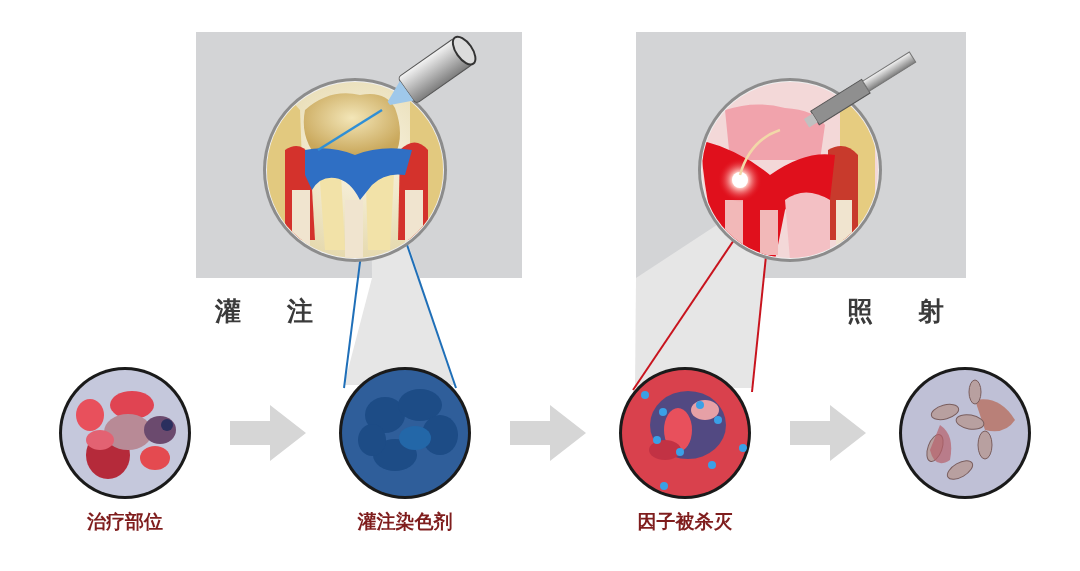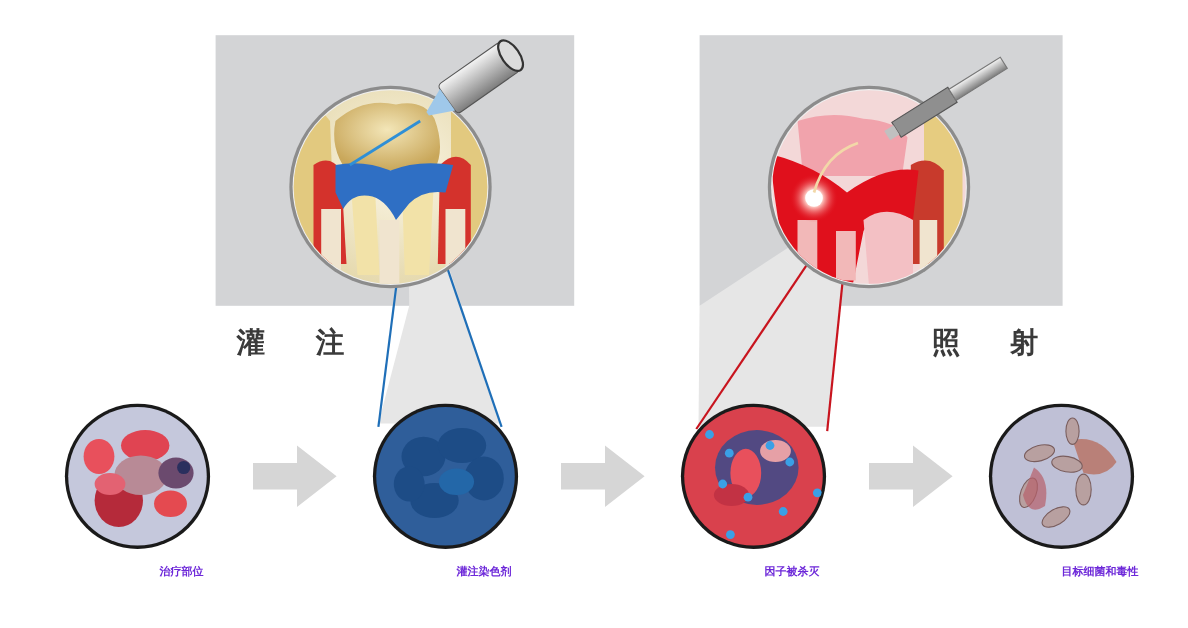--- a/index.html
+++ b/index.html
@@ -1,20 +1,20 @@
 <!DOCTYPE html>
 <html><head>
 <meta charset="utf-8">
 <style>
   html, body { margin:0; padding:0; background:#ffffff; }
   body { width:1080px; height:571px; position:relative; overflow:hidden;
          font-family:"DejaVu Sans","Liberation Sans",sans-serif; color:#333; }
   .panel { position:absolute; background:#d3d4d6; }
   .big-label { position:absolute; font-size:26px; font-weight:bold; color:#3a3a3a; letter-spacing:0; }
-  .cap { position:absolute; font-size:10px; color:#6d28d9; text-align:right; line-height:18px; font-weight:bold; }
+  .cap { position:absolute; font-size:19px; color:#7f1d1d; text-align:center; line-height:18px; font-weight:bold; }
   svg { position:absolute; left:0; top:0; }
 </style>
 </head>
 <body>
 
 <div class="panel" style="left:196px;top:32px;width:326px;height:246px;"></div>
 
 <div class="panel" style="left:636px;top:32px;width:330px;height:246px;"></div>
 
 <svg width="1080" height="571" viewBox="0 0 1080 571">
@@ -206,14 +206,13 @@
 
 <div class="big-label" style="left:215px;top:294px;">灌</div>
 <div class="big-label" style="left:287px;top:294px;">注</div>
 <div class="big-label" style="left:847px;top:294px;">照</div>
 <div class="big-label" style="left:918px;top:294px;">射</div>
 
 <div class="cap" style="left:65px;top:512px;width:120px;">治疗部位</div>
 <div class="cap" style="left:345px;top:512px;width:120px;">灌注染色剂</div>
 <div class="cap" style="left:625px;top:512px;width:120px;">因子被杀灭</div>
 <div class="cap" style="left:895px;top:512px;width:140px;">
-  <div>目标细菌和毒性</div>
 </div>
 
 </body></html>

